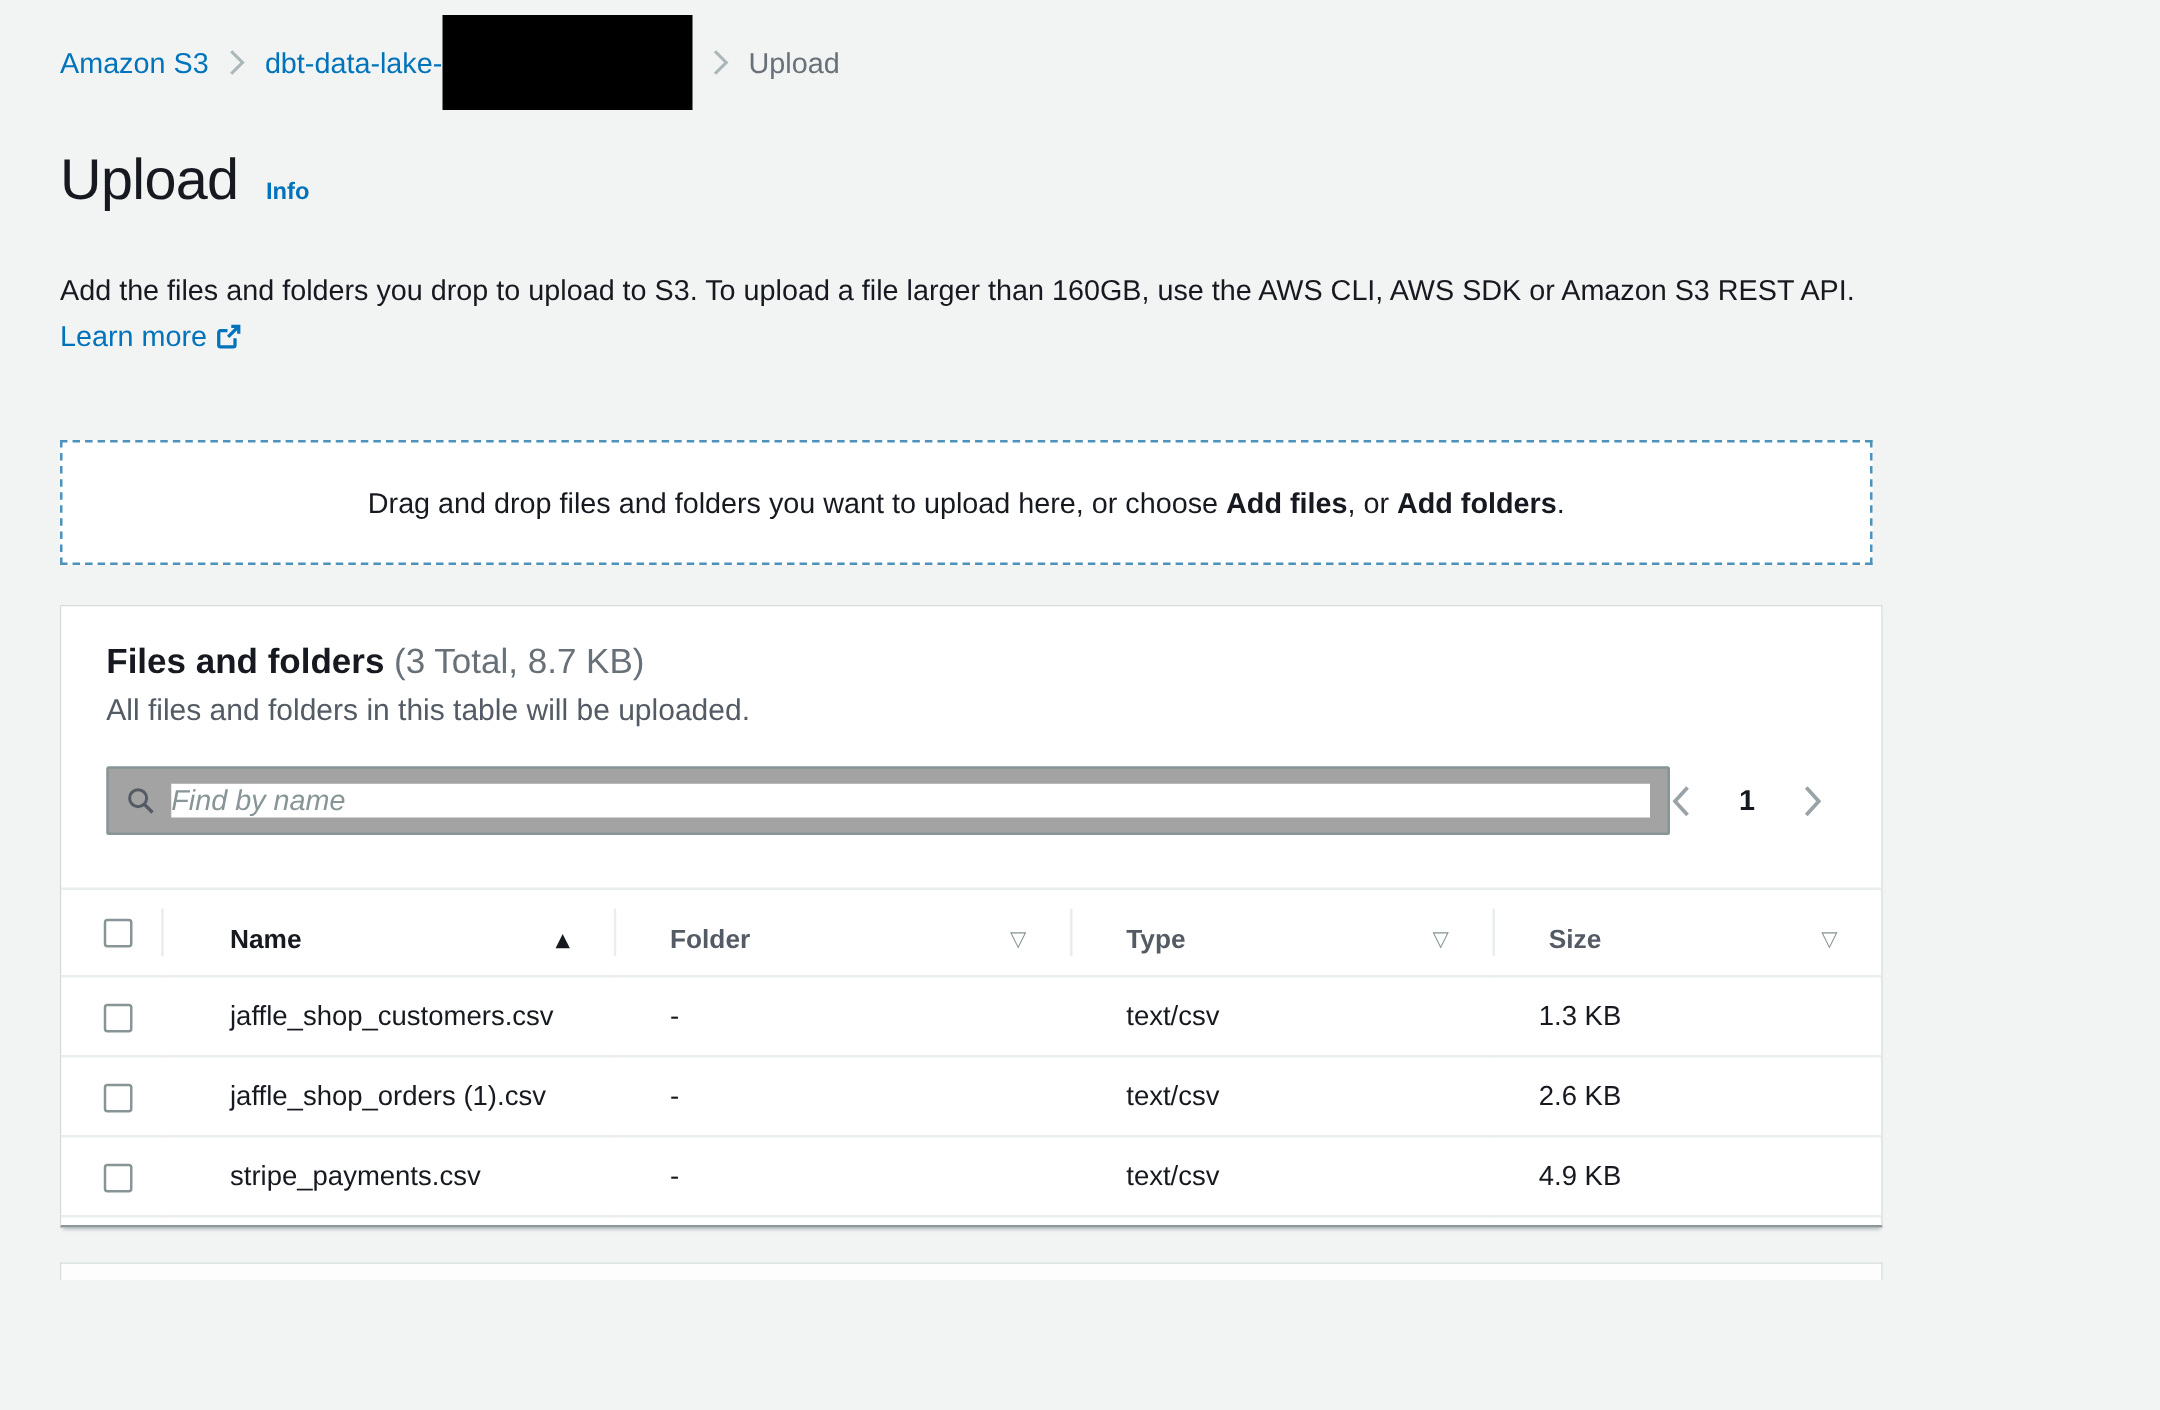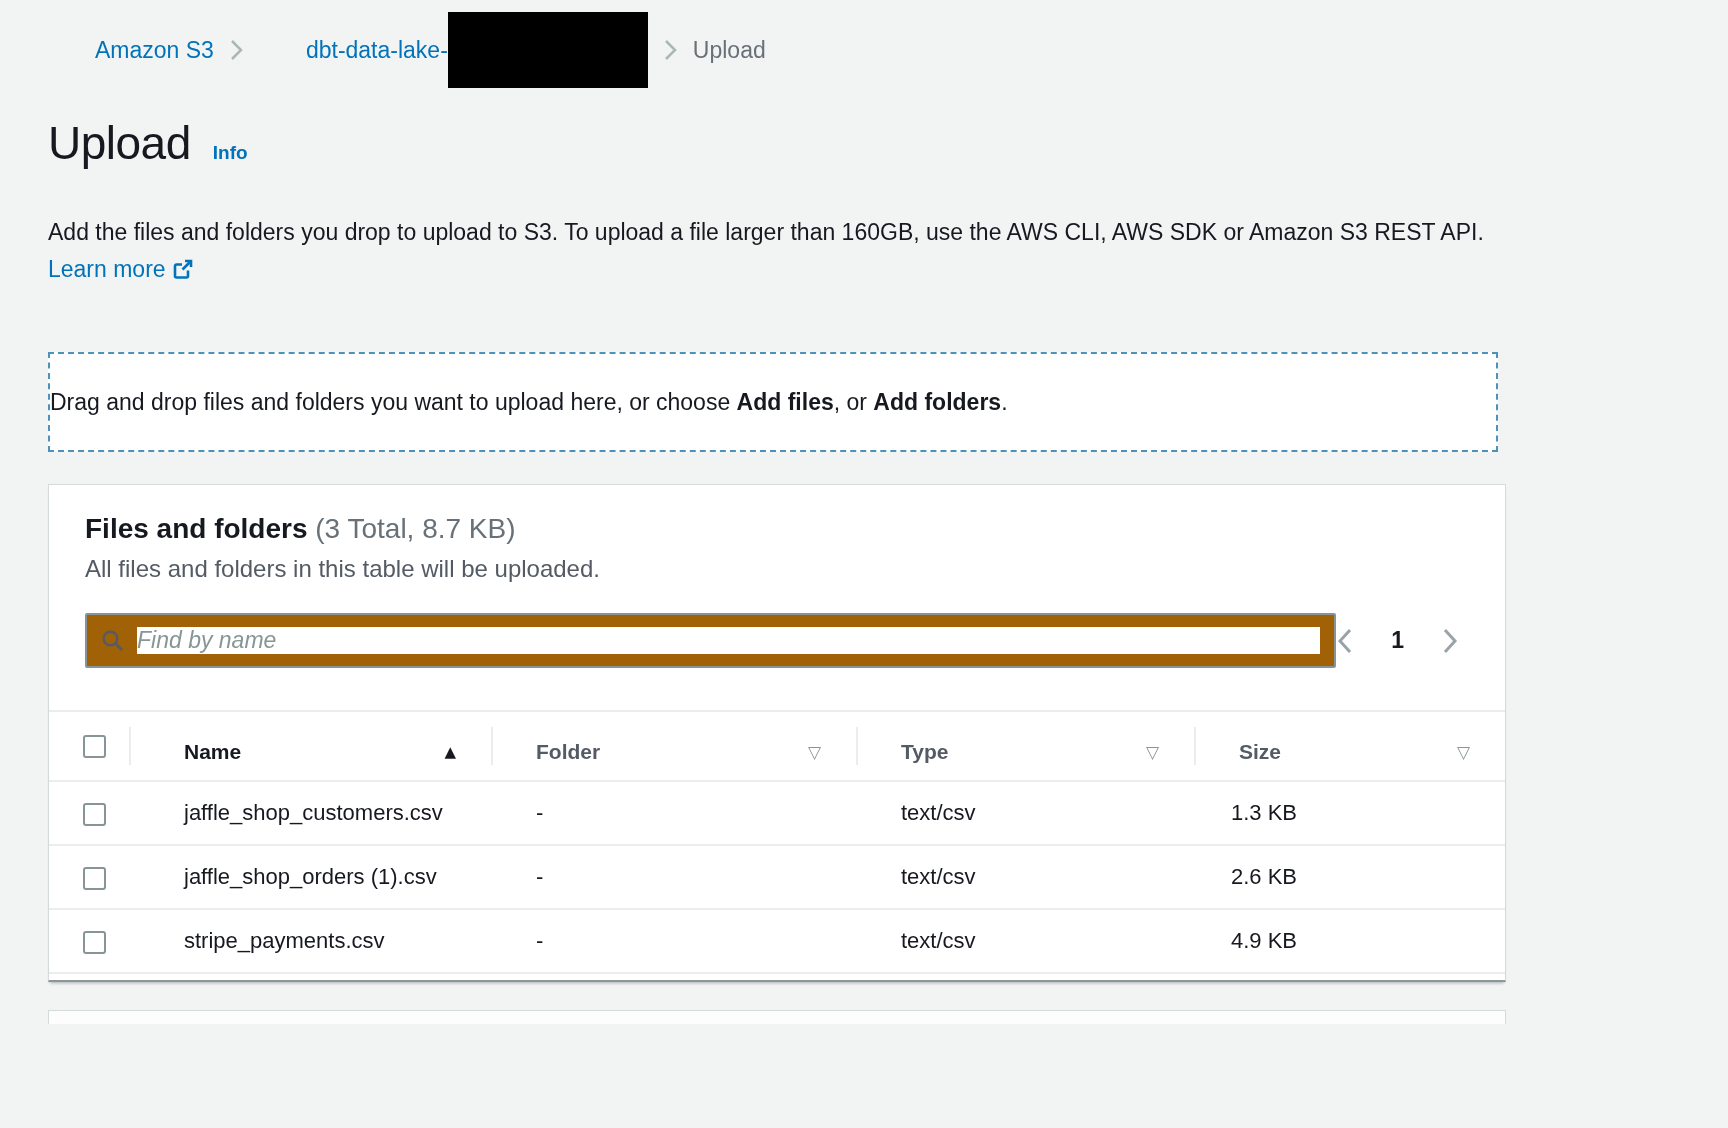--- a/index.html
+++ b/index.html
@@ -12,40 +12,40 @@
   body{
     background:var(--page-bg,#f2f3f3);
     font-family:"Liberation Sans","DejaVu Sans",sans-serif;
     color:var(--text,#16191f);
     overflow:hidden;
   }
   .content{padding-left:48px; width:1506px;}
 
   
   .breadcrumb{height:100px; display:flex; align-items:center; font-size:23px;}
-  .breadcrumb a{color:var(--link,#0073bb); text-decoration:none;margin-left:47px;}
+  .breadcrumb a{color:var(--link,#0073bb); text-decoration:none;}
   .crumb-sep{margin:0 16px; display:flex; align-items:center;}
   .redaction{width:200px; height:76px; background:#000; flex:none;}
   .crumb-current{color:var(--muted,#687078);}
 
   
   .title-row{margin-top:16px; display:flex; align-items:baseline;}
   h1{font-size:46px; font-weight:500; letter-spacing:-0.5px;}
   .info-link{margin-left:22px; font-size:19px; font-weight:700; color:var(--link,#0073bb); text-decoration:none;}
 
   
   .intro{margin-top:44px; width:1448px; font-size:23px; line-height:37px;}
   .intro a{color:var(--link,#0073bb); text-decoration:none; font-weight:400;text-align:right;}
   .ext-icon{vertical-align:-3px; margin-left:6px;}
 
   
   .dropzone{
     margin-top:64px; width:1450px; height:100px; background:#fff;
     border:2px dashed var(--dropzone-dash,#4d92ba);
-    display:flex; align-items:center; 
+    display:flex; align-items:center; justify-content:center;
     font-size:23px;
   }
   .dropzone b{font-weight:700;}
 
   
   .panel{
     margin-top:32px; width:1458px; background:#fff;
     border:1px solid #d5dbdb; border-bottom:2px solid #8d9699;
     box-shadow:0 3px 3px -2px rgba(0,28,36,.3);
   }
@@ -58,21 +58,21 @@
   .btn{
     background:#fff; border:2px solid var(--button,#545b64); border-radius:2px;
     color:var(--button,#545b64); font-weight:700; font-size:21px;
     font-family:inherit; padding:14px 30px; cursor:pointer; white-space:nowrap;
   }
   .btn:disabled{border:2px solid #d5dbdb; color:var(--border-mid,#aab7b8); cursor:default;}
 
   
   .search-row{margin:30px 46px 0 36px; display:flex; align-items:center;}
   .search-box{
-    width:1388px; height:55px; background:#a16207;
+    width:1388px; height:55px; background:#a3a3a3;
     border:2px solid var(--border-input,#879596); border-radius:2px;
     display:flex; align-items:center; padding:0 14px; gap:12px;
   }
   .search-box input{
     flex:1; border:none; outline:none; font-size:23px; font-family:inherit; color:var(--text,#16191f);
   }
   .search-box input::placeholder{font-style:italic; color:var(--border-input,#879596);}
   .pagination{margin-left:auto; display:flex; align-items:center; gap:38px;}
   .page-btn{background:none; border:none; padding:0; cursor:pointer; display:flex; align-items:center;}
   .page-num{font-size:23px; font-weight:700;}

